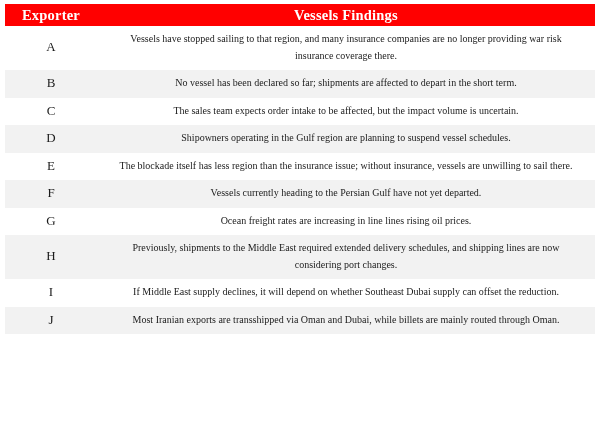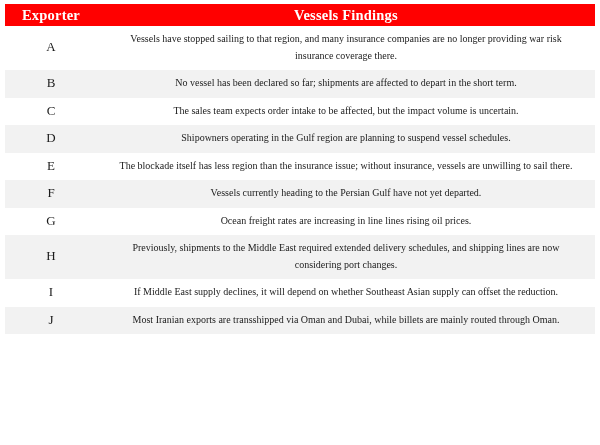--- a/index.html
+++ b/index.html
@@ -108,21 +108,21 @@
         <tr class="data-row row-plain">
           <td class="cell-exporter">G</td>
           <td class="cell-findings">Ocean freight rates are increasing in line lines rising oil prices.</td>
         </tr>
         <tr class="data-row row-shaded">
           <td class="cell-exporter">H</td>
           <td class="cell-findings">Previously, shipments to the Middle East required extended delivery schedules, and shipping lines are now considering port changes.</td>
         </tr>
         <tr class="data-row row-plain">
           <td class="cell-exporter">I</td>
-          <td class="cell-findings">If Middle East supply declines, it will depend on whether Southeast Asian supply can offset the reduction.</td>
+          <td class="cell-findings">If Middle East supply declines, it will depend on whether Southeast Dubai supply can offset the reduction.</td>
         </tr>
         <tr class="data-row row-shaded">
           <td class="cell-exporter">J</td>
           <td class="cell-findings">Most Iranian exports are transshipped via Oman and Dubai, while billets are mainly routed through Oman.</td>
         </tr>
       </tbody>
   </table>
 </div>
 
 </body></html>

